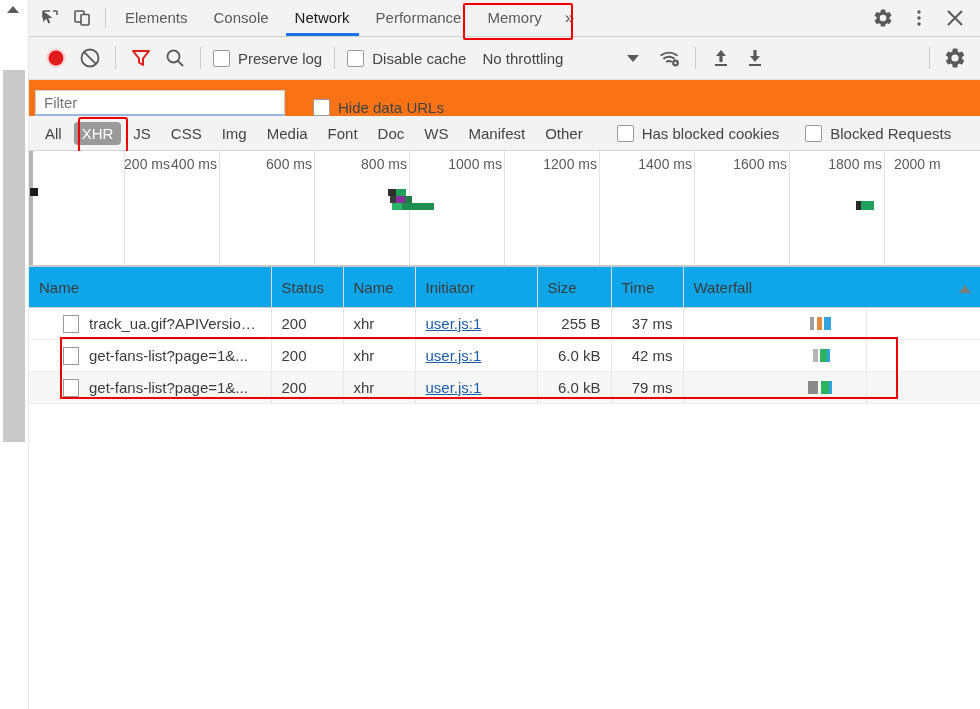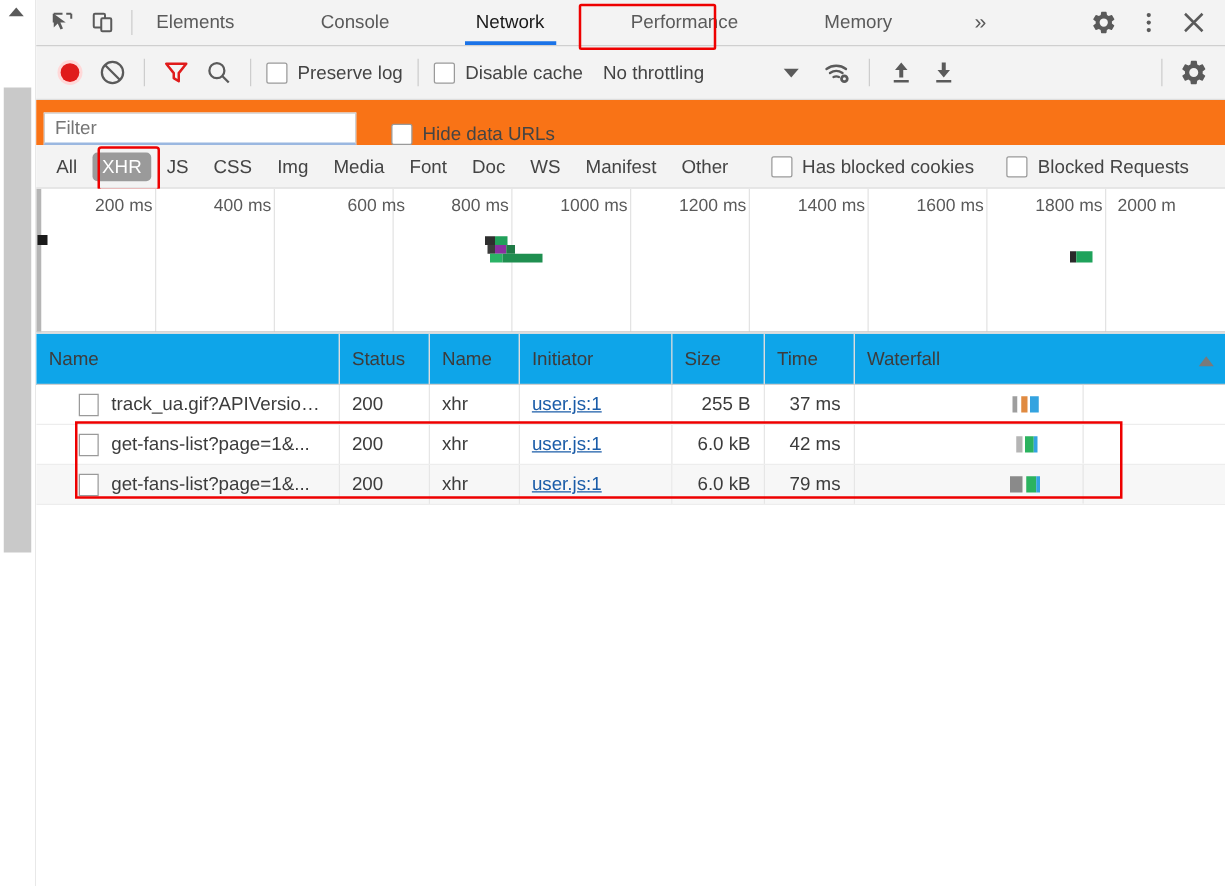--- a/index.html
+++ b/index.html
@@ -83,21 +83,20 @@
   }
   .tabbar-sep {
     width: 1px; height: 20px;
     background: #cdcdcd;
     margin: 0 6px;
   }
   .tabs {
     display: flex;
     align-items: center;
     height: 36px;
-    gap: 43px;
   }
   .tab {
     padding: 0 13px;
     height: 36px;
     line-height: 36px;
     font-size: 15px;
     color: #5a5a5a;
     white-space: nowrap;
     position: relative;
   }
@@ -557,23 +556,23 @@
       <div class="ov-grid-line" style="left:95px;"></div>
       <div class="ov-grid-line" style="left:190px;"></div>
       <div class="ov-grid-line" style="left:285px;"></div>
       <div class="ov-grid-line" style="left:380px;"></div>
       <div class="ov-grid-line" style="left:475px;"></div>
       <div class="ov-grid-line" style="left:570px;"></div>
       <div class="ov-grid-line" style="left:665px;"></div>
       <div class="ov-grid-line" style="left:760px;"></div>
       <div class="ov-grid-line" style="left:855px;"></div>
 
-      <div class="ov-label" style="left:0px; width:93px;">200 ms</div>
+      <div class="ov-label" style="left:0px; width:93px;padding-left:48px;">200 ms</div>
       <div class="ov-label" style="left:95px; width:93px;">400 ms</div>
-      <div class="ov-label" style="left:202px; width:93px;">600 ms</div>
+      <div class="ov-label" style="left:190px; width:93px;">600 ms</div>
       <div class="ov-label" style="left:285px; width:93px;">800 ms</div>
       <div class="ov-label" style="left:380px; width:93px;">1000 ms</div>
       <div class="ov-label" style="left:475px; width:93px;">1200 ms</div>
       <div class="ov-label" style="left:570px; width:93px;">1400 ms</div>
       <div class="ov-label" style="left:665px; width:93px;">1600 ms</div>
       <div class="ov-label" style="left:760px; width:93px;">1800 ms</div>
       <div class="ov-label" style="left:855px; width:95px; text-align:left; padding-left:10px;">2000 m</div>
 
       <div class="ov-bar" style="left:1px;  top:37px; width:8px;  height:8px; background:#1a1a1a;"></div>
 

